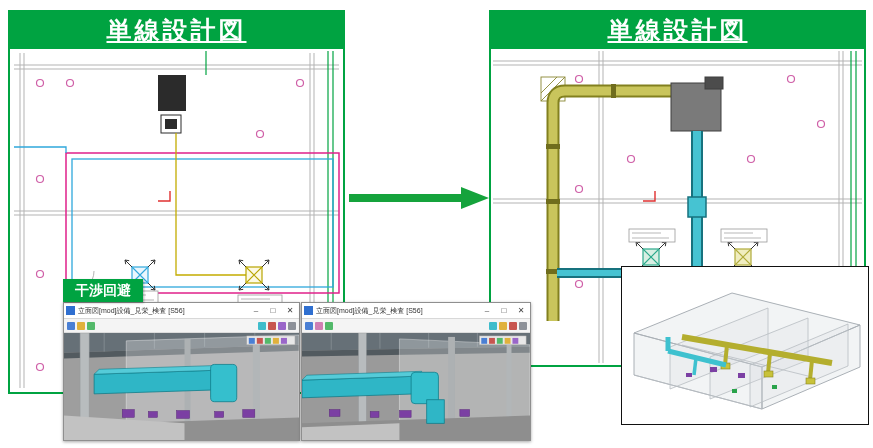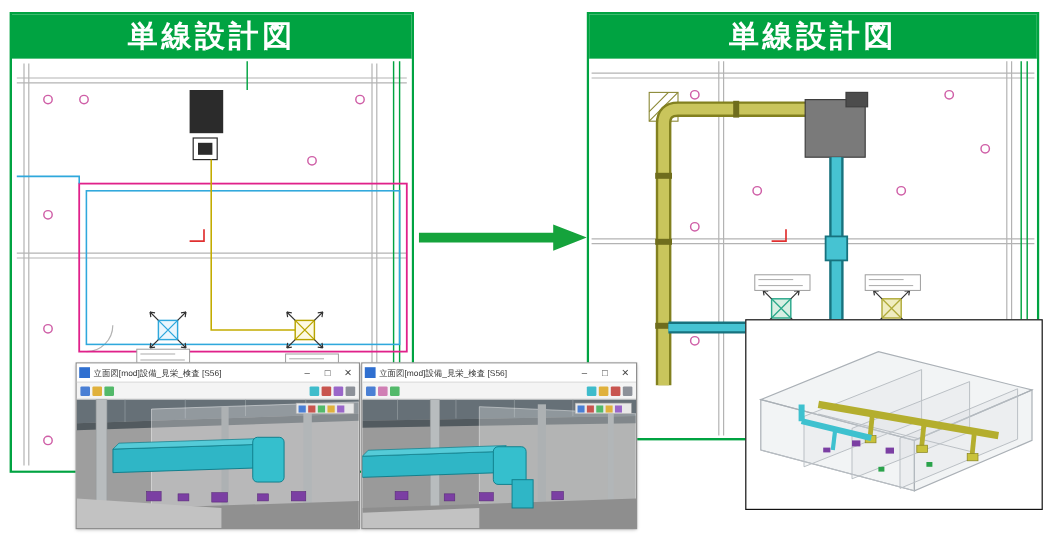--- a/index.html
+++ b/index.html
@@ -1,20 +1,20 @@
 <!DOCTYPE html>
 <html><head>
 <meta charset="utf-8">
 <style>
   html,body{margin:0;padding:0;background:#fff;}
   .canvas{position:relative;width:873px;height:448px;background:#fff;overflow:hidden;
           font-family:"Liberation Sans",sans-serif;}
   .panel{position:absolute;border:2px solid #00a341;background:#fff;box-sizing:border-box;}
   .panel-header{background:#00a341;color:#fff;font-weight:bold;font-size:25px;text-align:center;
-          height:37px;line-height:37px;letter-spacing:3px;}
+          height:37px;line-height:37px;letter-spacing:3px;text-decoration:underline;}
   .panel-body{position:absolute;left:0;top:37px;right:0;bottom:0;overflow:hidden;background:#fff;}
   #leftPanel{left:8px;top:10px;width:337px;height:384px;z-index:1;}
   #rightPanel{left:489px;top:10px;width:377px;height:357px;z-index:1;}
   .arrow{position:absolute;left:349px;top:186px;width:140px;height:24px;z-index:2;}
   .badge{position:absolute;left:63px;top:279px;width:80px;height:23px;background:#00a341;color:#fff;
          font-size:14px;font-weight:bold;text-align:center;line-height:23px;z-index:6;
          box-shadow:1px 1px 2px rgba(0,0,0,.3);}
   .cadwin{position:absolute;top:302px;height:139px;background:#ececec;border:1px solid #8f8f8f;
           z-index:5;display:flex;flex-direction:column;box-shadow:0 1px 3px rgba(0,0,0,.35);box-sizing:border-box;}
   #win1{left:63px;width:237px;}
@@ -225,20 +225,21 @@
           <line x1="141" y1="184" x2="170" y2="184" stroke="#9a9a9a" stroke-width="0.7"></line>
           <line x1="141" y1="189" x2="178" y2="189" stroke="#9a9a9a" stroke-width="0.7"></line>
           <rect x="230" y="180" width="46" height="13" fill="#fff" stroke="#9a9a9a" stroke-width="0.8"></rect>
           <line x1="233" y1="184" x2="262" y2="184" stroke="#9a9a9a" stroke-width="0.7"></line>
           <line x1="233" y1="189" x2="270" y2="189" stroke="#9a9a9a" stroke-width="0.7"></line>
         </g>
       </svg>
     </div>
   </div>
 
+  <div class="badge">干渉回避</div>
 
   <div class="cadwin" id="win1">
     <div class="titlebar">
       <span class="appicon"></span>
       <span class="wintitle">立面図[mod]設備_見栄_検査 [S56]</span>
       <span class="winctl">–</span>
       <span class="winctl">□</span>
       <span class="winctl">✕</span>
     </div>
     <div class="toolbar">

